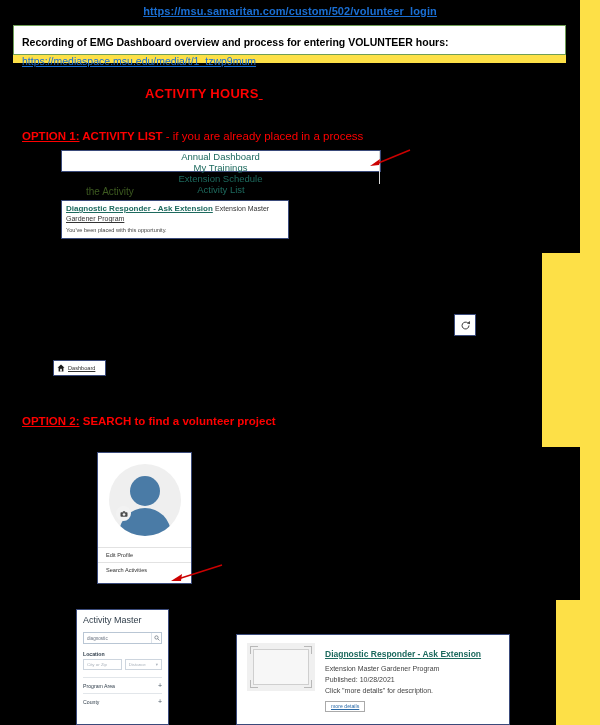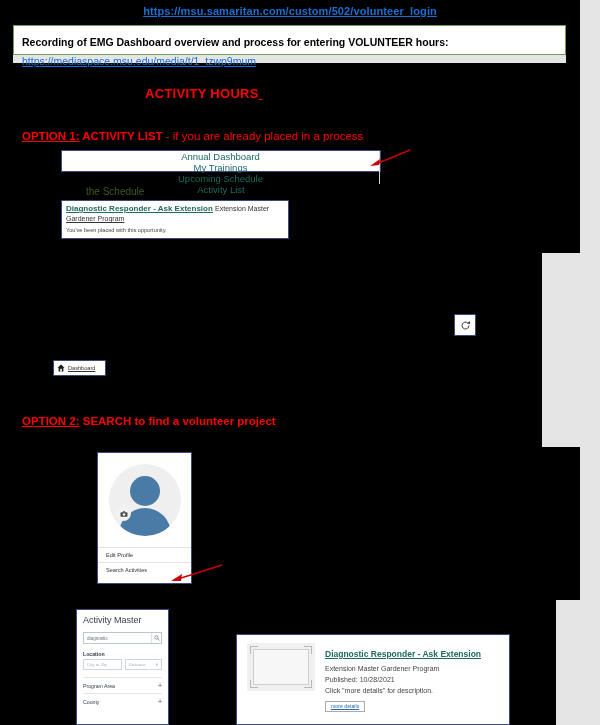--- a/index.html
+++ b/index.html
@@ -4,21 +4,21 @@
 <style>
   html,body{margin:0;padding:0;}
   body{
     width:600px;height:725px;
     background:#ffffff;
     font-family:"Liberation Sans", sans-serif;
     overflow:hidden;
     position:relative;
   }
   
-  .slide{position:absolute;inset:0;background:#e5e5e5;}
+  .slide{position:absolute;inset:0;background:#fde047;}
   .blk{position:absolute;background:#000000;}
 
   
   .urlbar{
     position:absolute;left:0;top:0;width:580px;height:22px;
     display:flex;align-items:center;justify-content:center;
   }
   .urlbar a{
     color:#1a6fd4;font-size:11px;font-weight:bold;text-decoration:underline;
     letter-spacing:.1px;
@@ -219,30 +219,30 @@
   </div>
 
   <div class="opt" id="opt1">
     <span class="lead">OPTION 1:</span>
     <span class="sub">ACTIVITY LIST</span><span class="tailtext"> - if you are already placed in a process</span>
   </div>
 
   <div class="tabstrip">
     <div class="tab">Annual Dashboard</div>
     <div class="tab">My Trainings</div>
-    <div class="tab">Upcoming Schedule</div>
+    <div class="tab">Extension Schedule</div>
     <div class="tab">Activity List</div>
   </div>
 
   <svg class="arrow" style="left:368px;top:148px;" width="44" height="22" viewBox="0 0 44 22">
     <line x1="42" y1="2" x2="8" y2="16" stroke="#cc0000" stroke-width="1.4"></line>
     <polygon points="2,18 12,11 11,17" fill="#cc0000"></polygon>
   </svg>
 
-  <div class="annot-activity">the Schedule</div>
+  <div class="annot-activity">the Activity</div>
 
   <div class="actcard">
     <div class="ttl">
       <a href="#">Diagnostic Responder - Ask Extension</a>
       <span class="org">Extension Master</span>
       <span class="org2">Gardener Program</span>
     </div>
     <div class="placed">You've been placed with this opportunity.</div>
     <div class="links">
       <a href="#">see details</a>

